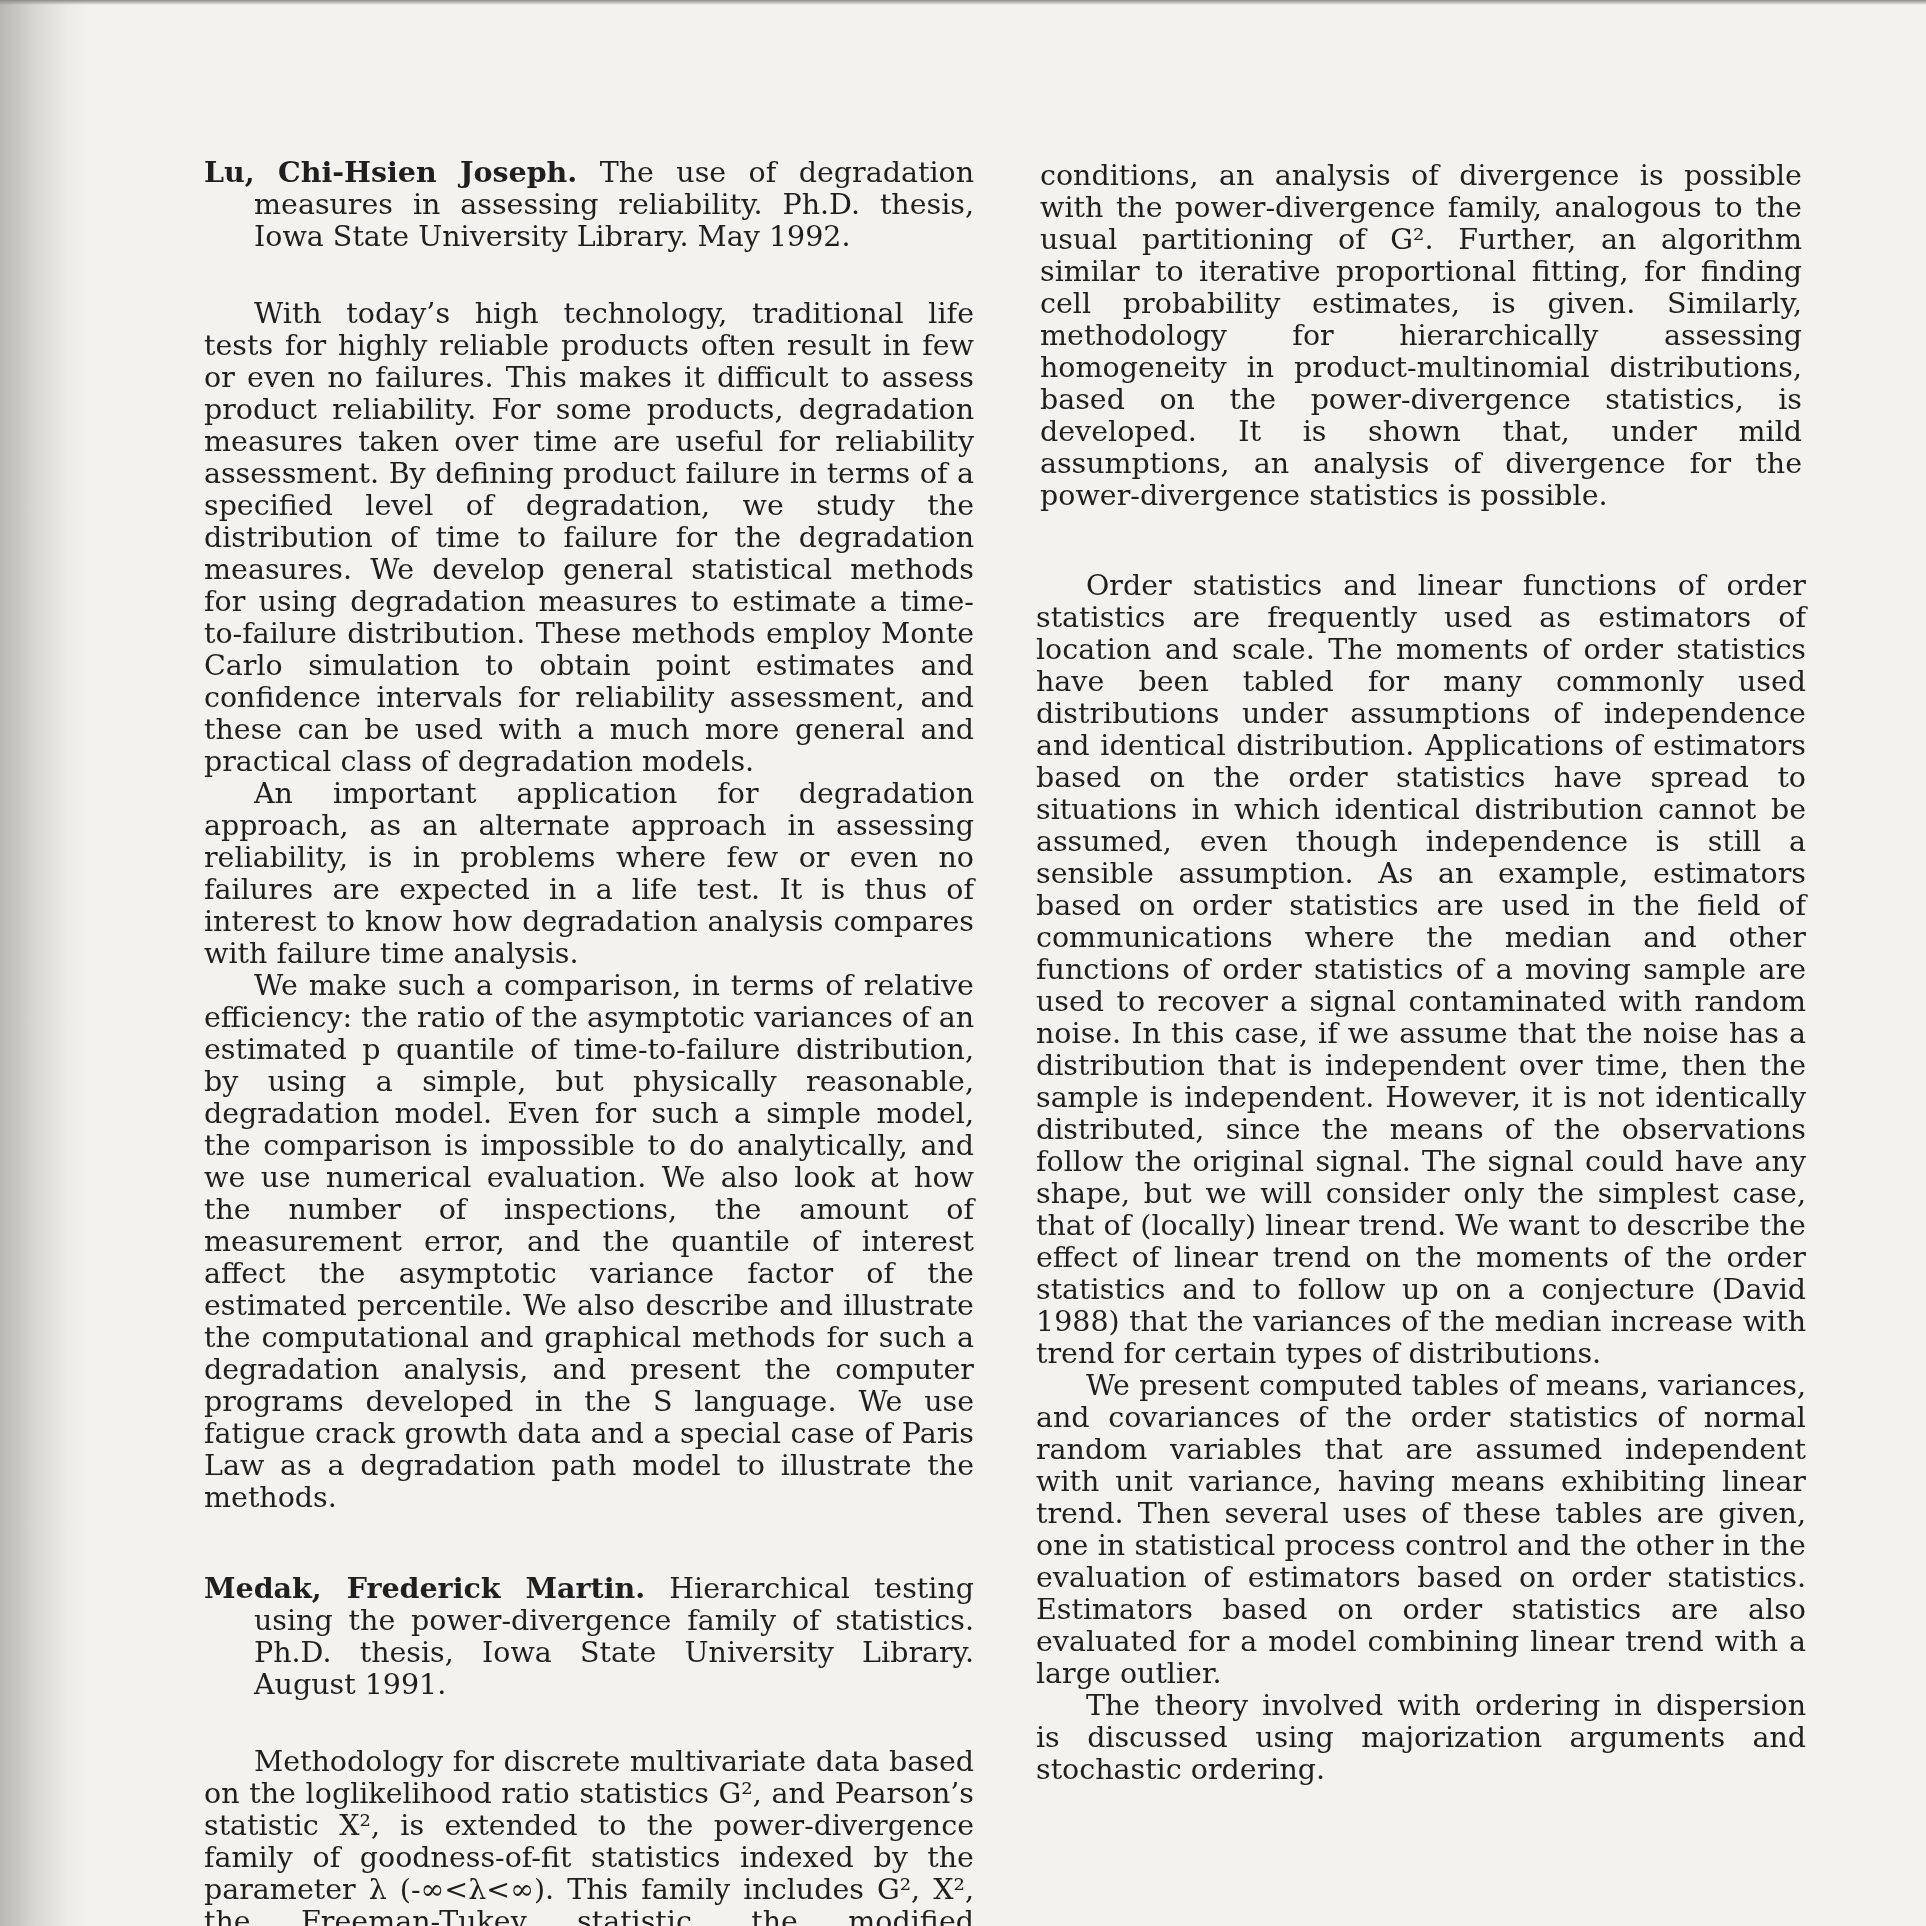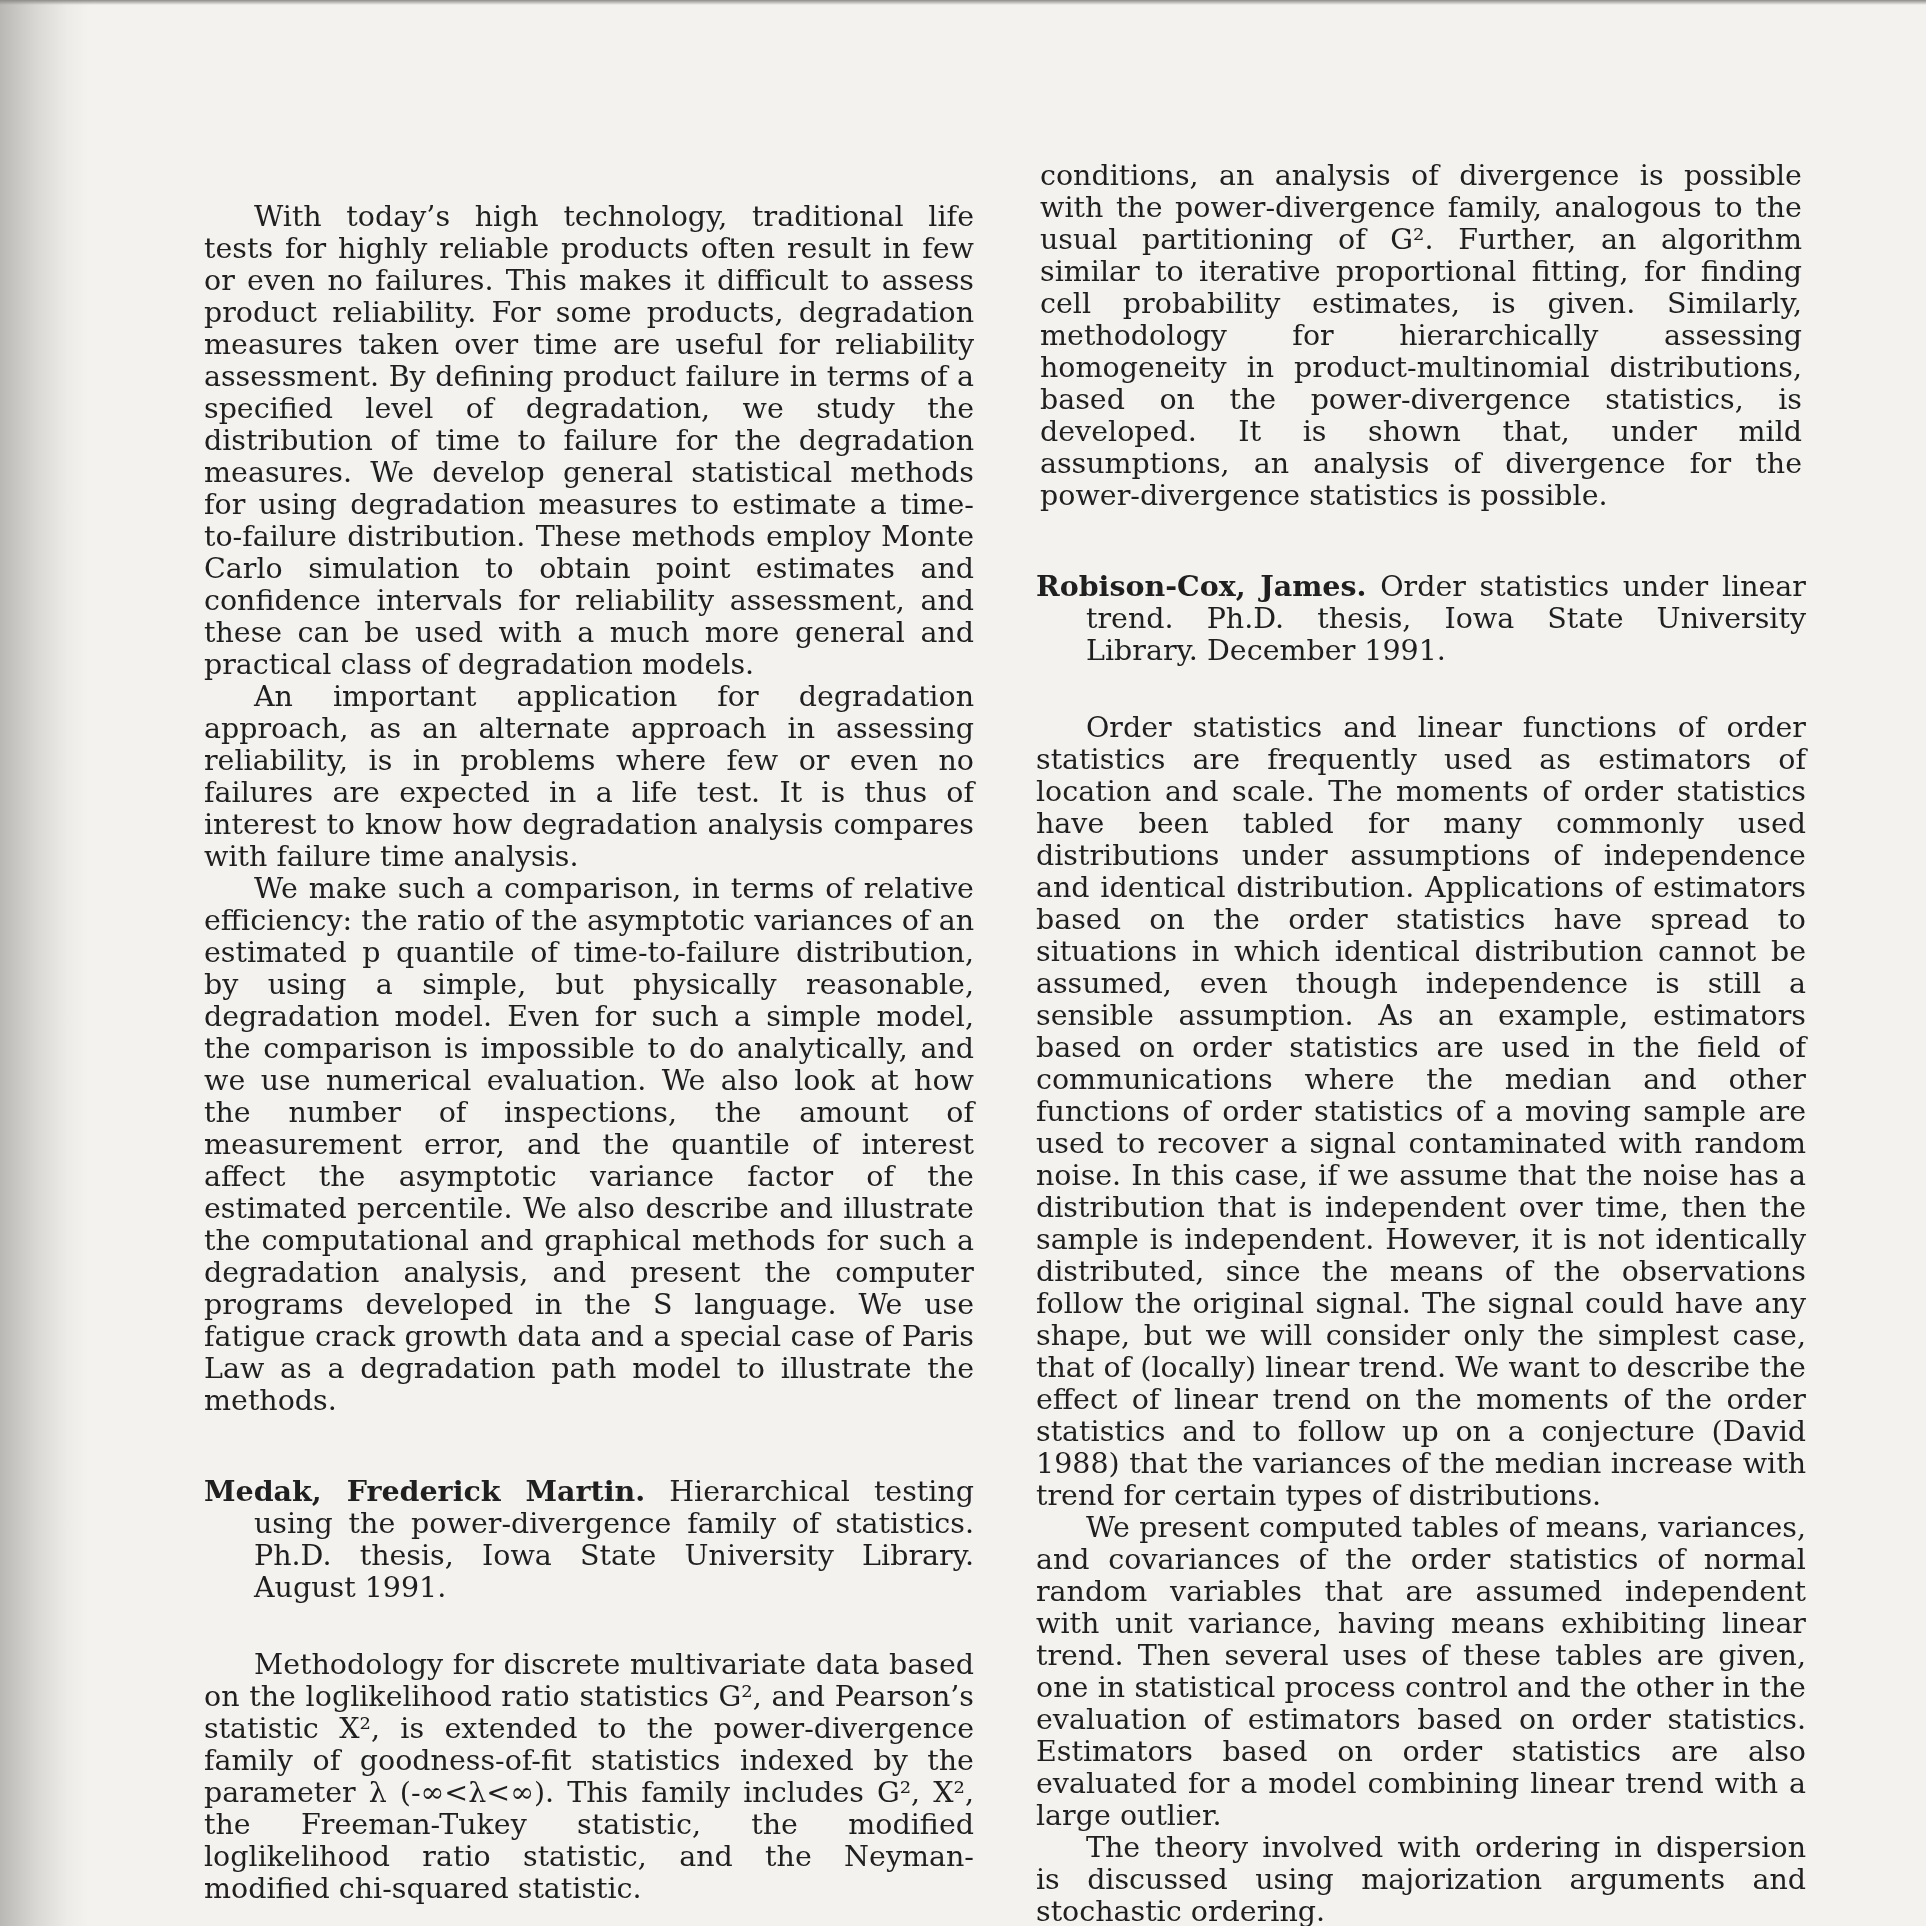--- a/index.html
+++ b/index.html
@@ -41,20 +41,24 @@
 </style>
 </head>
 <body>
 
 <div class="gutter-shadow"></div>
 <div class="top-edge"></div>
 
 <div class="column col-left">
 
   <div class="entry">
+    <p class="entry-head">
+      <span class="author">Lu, Chi-Hsien Joseph.</span>
+      <span>The use of degradation measures in assessing reliability. Ph.D. thesis, Iowa State University Library. May 1992.</span>
+    </p>
     <div class="abstract">
       <p>With today’s high technology, traditional life tests for highly reliable products often result in few or even no failures. This makes it difficult to assess product reliability. For some products, degradation measures taken over time are useful for reliability assessment. By defining product failure in terms of a specified level of degradation, we study the distribution of time to failure for the degradation measures. We develop general statistical methods for using degradation measures to estimate a time-to-failure distribution. These methods employ Monte Carlo simulation to obtain point estimates and confidence intervals for reliability assessment, and these can be used with a much more general and practical class of degradation models.</p>
       <p>An important application for degradation approach, as an alternate approach in assessing reliability, is in problems where few or even no failures are expected in a life test. It is thus of interest to know how degradation analysis compares with failure time analysis.</p>
       <p>We make such a comparison, in terms of relative efficiency: the ratio of the asymptotic variances of an estimated p quantile of time-to-failure distribution, by using a simple, but physically reasonable, degradation model. Even for such a simple model, the comparison is impossible to do analytically, and we use numerical evaluation. We also look at how the number of inspections, the amount of measurement error, and the quantile of interest affect the asymptotic variance factor of the estimated percentile. We also describe and illustrate the computational and graphical methods for such a degradation analysis, and present the computer programs developed in the S language. We use fatigue crack growth data and a special case of Paris Law as a degradation path model to illustrate the methods.</p>
     </div>
   </div>
 
   <div class="entry">
     <p class="entry-head">
       <span class="author">Medak, Frederick Martin.</span>
@@ -68,24 +72,20 @@
 
 </div>
 
 <div class="column col-right">
 
   <div class="entry cont">
     <p>conditions, an analysis of divergence is possible with the power-divergence family, analogous to the usual partitioning of G². Further, an algorithm similar to iterative proportional fitting, for finding cell probability estimates, is given. Similarly, methodology for hierarchically assessing homogeneity in product-multinomial distributions, based on the power-divergence statistics, is developed. It is shown that, under mild assumptions, an analysis of divergence for the power-divergence statistics is possible.</p>
   </div>
 
   <div class="entry">
-    <p class="entry-head">
-      <span class="author">Robison-Cox, James.</span>
-      <span>Order statistics under linear trend. Ph.D. thesis, Iowa State University Library. December 1991.</span>
-    </p>
     <div class="abstract">
       <p>Order statistics and linear functions of order statistics are frequently used as estimators of location and scale. The moments of order statistics have been tabled for many commonly used distributions under assumptions of independence and identical distribution. Applications of estimators based on the order statistics have spread to situations in which identical distribution cannot be assumed, even though independence is still a sensible assumption. As an example, estimators based on order statistics are used in the field of communications where the median and other functions of order statistics of a moving sample are used to recover a signal contaminated with random noise. In this case, if we assume that the noise has a distribution that is independent over time, then the sample is independent. However, it is not identically distributed, since the means of the observations follow the original signal. The signal could have any shape, but we will consider only the simplest case, that of (locally) linear trend. We want to describe the effect of linear trend on the moments of the order statistics and to follow up on a conjecture (David 1988) that the variances of the median increase with trend for certain types of distributions.</p>
       <p>We present computed tables of means, variances, and covariances of the order statistics of normal random variables that are assumed independent with unit variance, having means exhibiting linear trend. Then several uses of these tables are given, one in statistical process control and the other in the evaluation of estimators based on order statistics. Estimators based on order statistics are also evaluated for a model combining linear trend with a large outlier.</p>
       <p>The theory involved with ordering in dispersion is discussed using majorization arguments and stochastic ordering.</p>
     </div>
   </div>
 
 </div>
 
 

